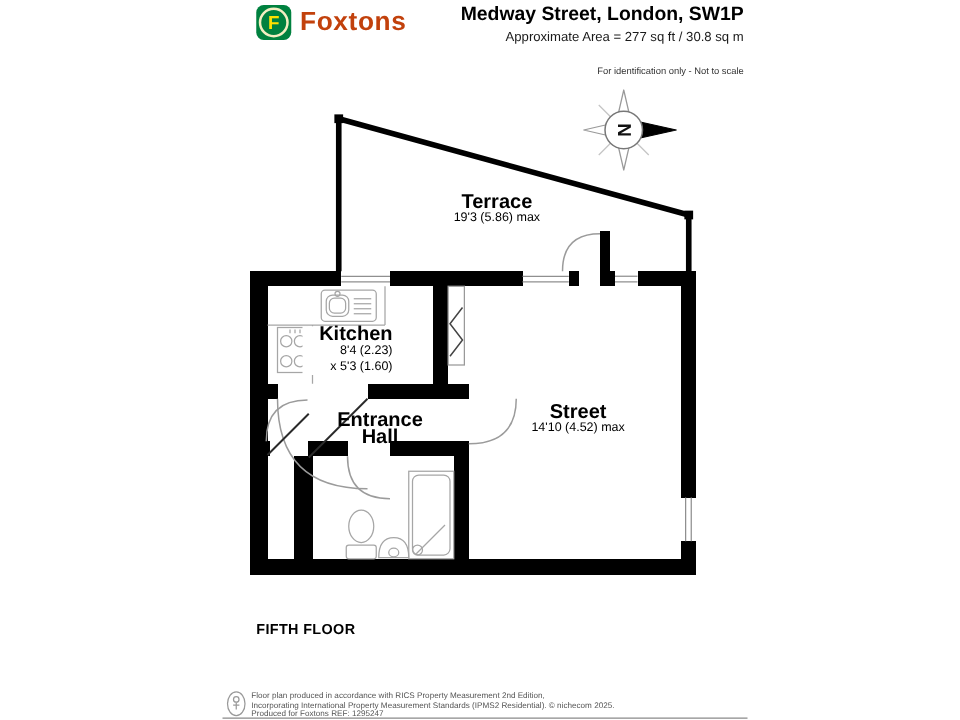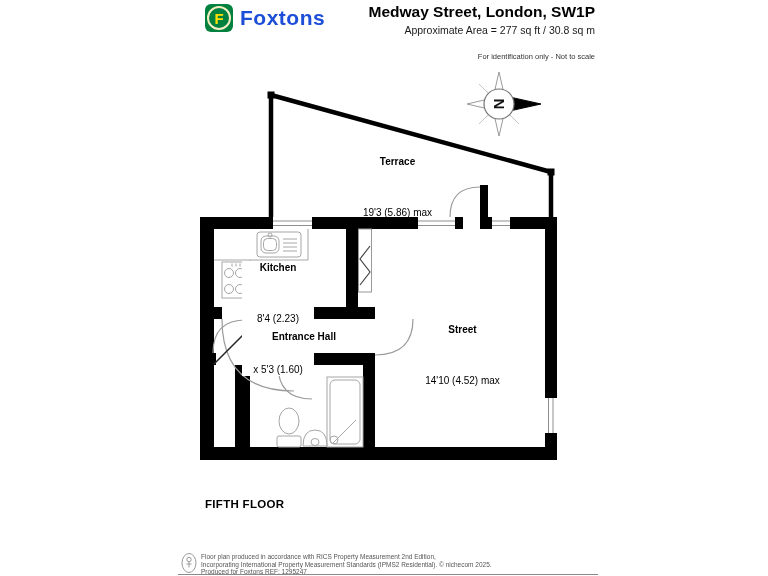--- a/index.html
+++ b/index.html
@@ -5,30 +5,30 @@
   html,body{margin:0;padding:0;background:#fff;}
   #stage{position:relative;width:768px;height:576px;background:#fff;overflow:hidden;
          font-family:"Liberation Sans",sans-serif;color:#000;}
   .abs{position:absolute;}
   
   #logo-box{left:205px;top:4px;width:28px;height:28px;background:#00813f;border-radius:6px;
             display:flex;align-items:center;justify-content:center;}
   #logo-circle{width:20px;height:20px;border:2px solid #f3eec2;border-radius:50%;
                display:flex;align-items:center;justify-content:center;}
   #logo-letter{color:#ffe100;font-weight:bold;font-size:15px;line-height:1;}
-  #brand-word{left:240px;top:6px;font-size:21px;font-weight:bold;color:#1d4ed8;letter-spacing:.5px;}
+  #brand-word{left:240px;top:6px;font-size:21px;font-weight:bold;color:#c2410c;letter-spacing:.5px;}
   #prop-title{top:3px;right:173px;font-size:15.5px;font-weight:bold;white-space:nowrap;}
   #area-line{top:24px;right:173px;font-size:10.5px;color:#1a1a1a;white-space:nowrap;}
   #disc-line{top:52px;right:173px;font-size:7.5px;color:#333;white-space:nowrap;}
   
   .room-label{position:absolute;text-align:center;line-height:13px;}
-  .room-name{font-size:10px;font-weight:bold;}
-  .room-dim{font-size:10px;margin-top:38px;}
+  .room-name{font-size:16px;font-weight:bold;}
+  .room-dim{font-size:10px;}
   #lbl-terrace{left:325px;top:155px;width:145px;}
-  #lbl-kitchen{left:242px;top:261px;width:72px;background:#fff;}
+  #lbl-kitchen{left:242px;top:261px;width:72px;background:#fff;text-align:right;}
   #lbl-hall{left:258px;top:330px;width:92px;}
   #lbl-studio{left:390px;top:323px;width:145px;}
   #floor-label{left:205px;top:498px;font-size:11.5px;font-weight:bold;letter-spacing:.3px;}
   
   #footer-text{left:201px;top:553px;font-size:6.5px;line-height:7.6px;color:#555;}
   #footer-rule{left:178px;top:574px;width:420px;height:1px;background:#8a8a8a;}
   svg text{font-family:"Liberation Sans",sans-serif;}
 </style>
 </head>
 <body>

